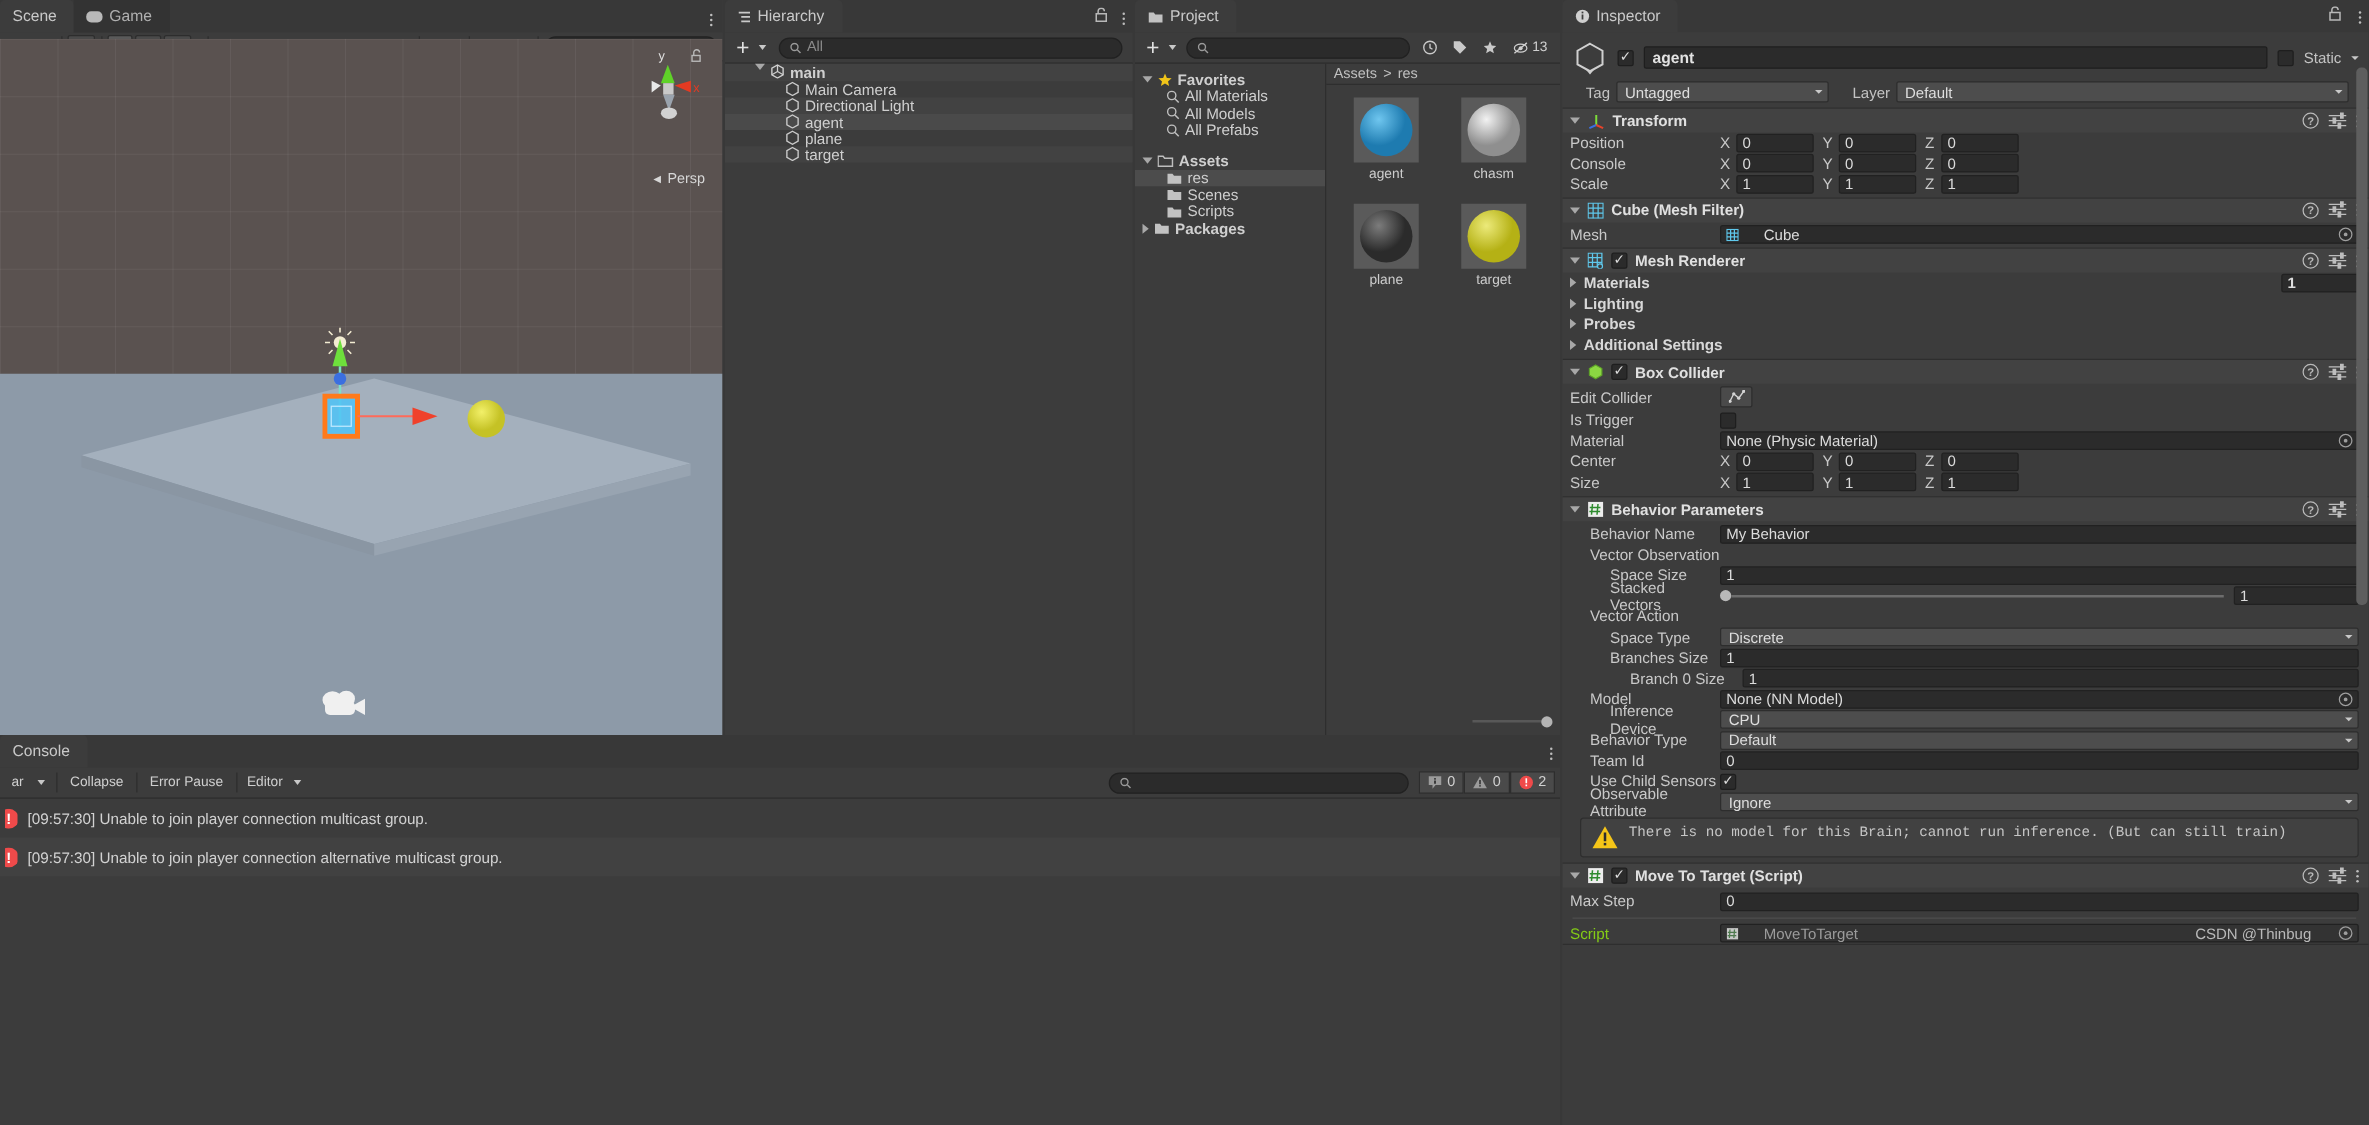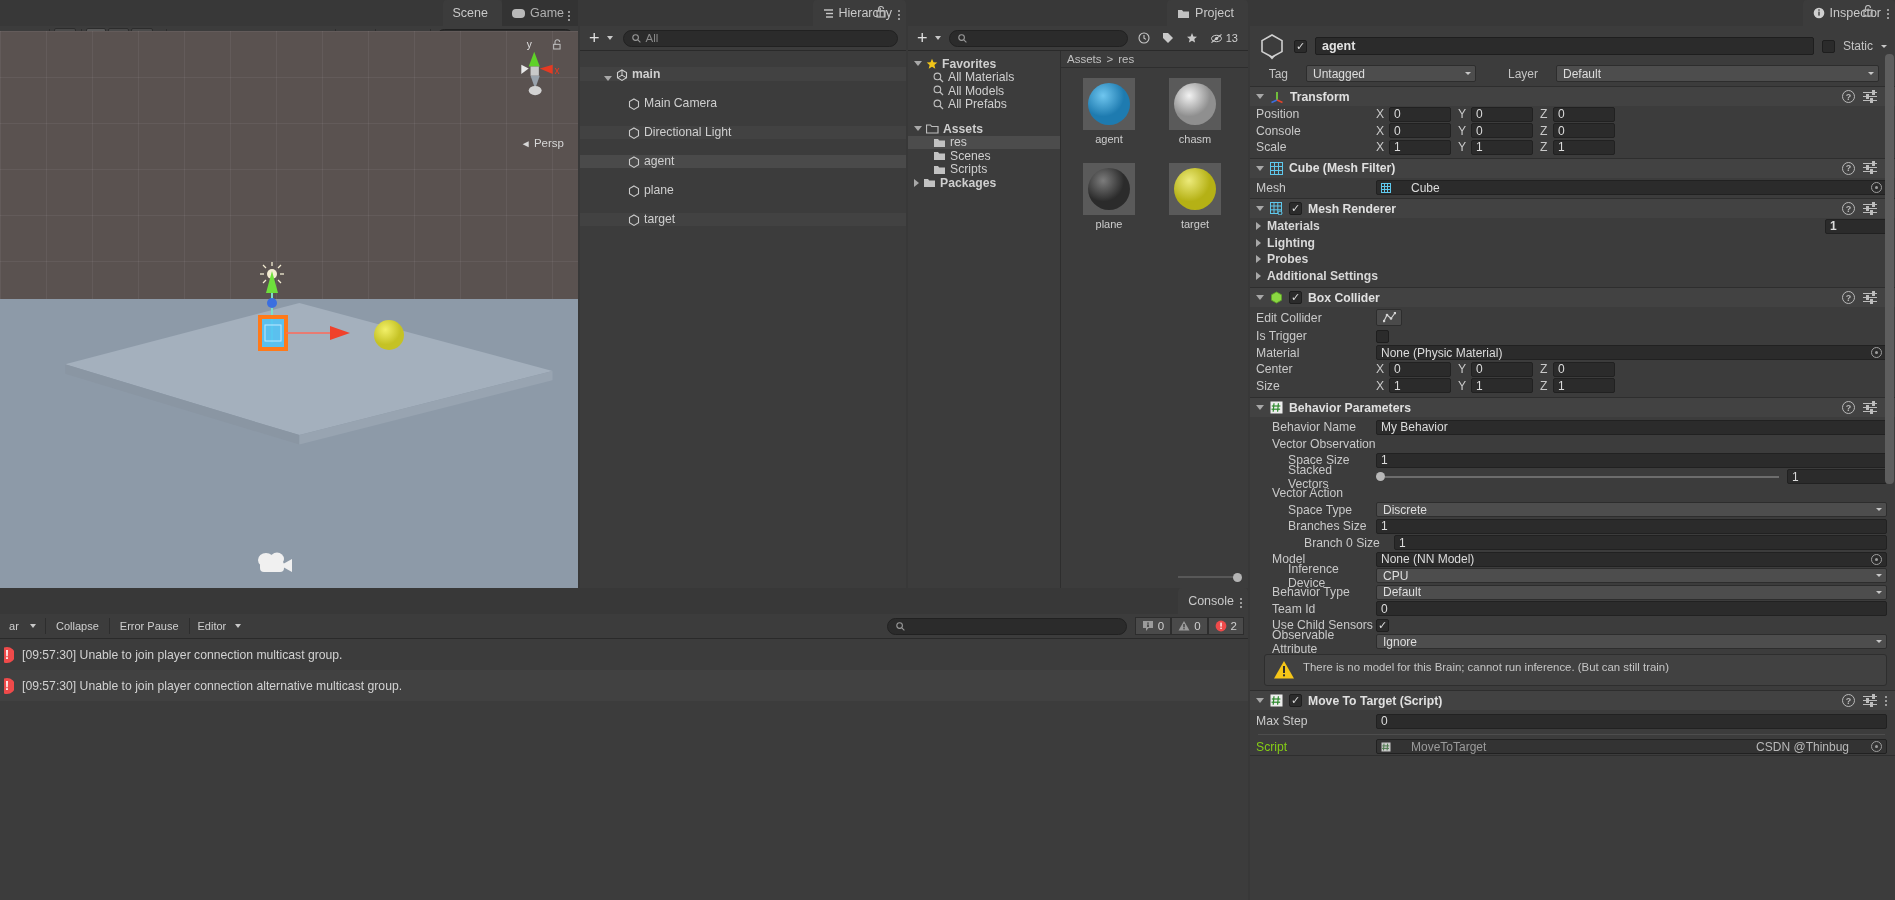--- a/index.html
+++ b/index.html
@@ -11,21 +11,20 @@
     color: #c4c4c4;
     overflow: hidden;
   }
   .root { position: relative; width: 1895px; height: 900px; }
 
   
   .tabbar {
     height: 26px; background: #383838;
     display: flex; align-items: flex-end;
     position: relative;
-    justify-content: flex-end;
   }
   .tab {
     height: 26px; padding: 0 14px 0 10px;
     display: flex; align-items: center; gap: 5px;
     font-size: 12.5px; color: #c9c9c9;
     background: #383838;
   }
   .tab.active { background: #3c3c3c; border-top-left-radius: 4px; border-top-right-radius: 4px; }
   .tab.inactive { background: #333333; color: #b0b0b0; }
 
@@ -72,21 +71,21 @@
   .plane3d {
     position: absolute; left: 0px; top: 253px; width: 578px; height: 170px;
   }
   .gizmo-axis { position: absolute; right: 10px; top: 6px; width: 62px; height: 72px; }
 
   .persp { position: absolute; right: 14px; top: 106px; font-size: 11.5px; color: #d7d7d7; }
 
   
   #hier-panel { position: absolute; left: 580px; top: 0; width: 326px; height: 588px; background: #383838; }
   #hier-list { position: absolute; left: 0; top: 51px; right: 0; bottom: 0; background: #3c3c3c; }
-  .hrow { height: 13.5px; display: flex; align-items: flex-end; gap: 4px; font-size: 12.2px; color: #cfcfcf; padding-left: 6px; margin-top: 16px; }
+  .hrow { height: 13.5px; display: flex; align-items: flex-start; gap: 4px; font-size: 12.2px; color: #cfcfcf; padding-left: 6px; }
   .hrow.alt { background: #424242; }
   .hrow.sel { background: #4a4a4a; }
 
   
   #proj-panel { position: absolute; left: 908px; top: 0; width: 340px; height: 588px; background: #383838; }
   #proj-tree { position: absolute; left: 0; top: 51px; width: 152px; bottom: 0; background: #3c3c3c; }
   #proj-grid { position: absolute; left: 152px; top: 51px; right: 0; bottom: 0; background: #3c3c3c; border-left: 1px solid #2e2e2e; }
   .prow { height: 13.5px; display: flex; align-items: center; gap: 4px; font-size: 12.2px; color: #cfcfcf; }
   .prow.sel { background: #4c4c4c; }
   .breadcrumb { height: 17px; display: flex; align-items: center; gap: 5px; padding-left: 6px; font-size: 11.5px; color: #c0c0c0; border-bottom: 1px solid #2e2e2e; }
@@ -109,21 +108,21 @@
 
   
   #insp-panel { position: absolute; left: 1250px; top: 0; width: 645px; height: 900px; background: #3c3c3c; }
   #insp-body { position: absolute; left: 0; top: 26px; right: 0; bottom: 0; overflow: hidden; background: #3c3c3c; }
   .obj-header { padding: 6px 8px 4px 8px; display: flex; flex-direction: column; gap: 5px; border-bottom: 1px solid #2e2e2e; }
   .obj-row1 { display: flex; align-items: center; gap: 8px; }
   .cube-ico { width: 28px; height: 28px; position: relative; flex: 0 0 28px; }
   .chk { width: 13px; height: 13px; background: #2b2b2b; border: 1px solid #1e1e1e; border-radius: 2px; display: flex; align-items: center; justify-content: center; color: #dcdcdc; font-size: 11px; line-height: 1; flex: 0 0 13px; }
   .chk.off { color: transparent; }
   .namefield { flex: 1; height: 18px; background: #2b2b2b; border: 1px solid #1e1e1e; border-radius: 2px; display: flex; align-items: center; padding: 0 6px; font-size: 12.5px; font-weight: bold; color: #e2e2e2; }
-  .obj-row2 { display: flex; align-items: center; gap: 18px; font-size: 12px; }
+  .obj-row2 { display: flex; align-items: center; gap: 5px; font-size: 12px; }
   .dd { height: 17px; background: #4d4d4d; border: 1px solid #2d2d2d; border-radius: 2px; display: flex; align-items: center; justify-content: space-between; padding: 0 4px 0 6px; font-size: 12px; color: #dedede; }
   .comp { border-bottom: 1px solid #2e2e2e; }
   .comp-head { height: 19px; background: #424242; display: flex; align-items: center; gap: 6px; padding: 0 8px 0 6px; }
   .comp-title { font-size: 12.2px; font-weight: bold; color: #e0e0e0; }
   .comp-right { margin-left: auto; display: flex; align-items: center; gap: 8px; }
   .qmark { width: 13px; height: 13px; border-radius: 50%; border: 1.3px solid #b9b9b9; font-size: 9px; display: flex; align-items: center; justify-content: center; color: #b9b9b9; font-weight: bold; }
   .presets { width: 14px; height: 12px; position: relative; }
   .presets i { position: absolute; left: 0; width: 14px; height: 1.4px; background: #bdbdbd; }
   .presets u { position: absolute; width: 3px; height: 5px; background: #bdbdbd; }
   .field { display: flex; align-items: center; height: 16.5px; padding-left: 6px; font-size: 12.2px; color: #c9c9c9; }
@@ -131,21 +130,21 @@
   .field .lbl.ind { padding-left: 16px; width: 120px; }
   .field .lbl.ind2 { padding-left: 32px; width: 120px; }
   .xyz { display: flex; align-items: center; gap: 0; flex: 1; }
   .xyz .ax { width: 13px; text-align: left; color: #c9c9c9; }
   .inp { height: 15px; background: #2b2b2b; border: 1px solid #212121; border-radius: 2px; display: flex; align-items: center; padding: 0 4px; font-size: 12px; color: #dcdcdc; }
   .xyz .inp { width: 62px; margin-right: 7px; }
   .objfield { flex: 1; margin-right: 8px; height: 15px; background: #2b2b2b; border: 1px solid #212121; border-radius: 2px; display: flex; align-items: center; padding: 0 4px; gap: 20px; font-size: 12px; color: #dcdcdc; }
   .objfield .pick { margin-left: auto; width: 11px; height: 11px; border-radius: 50%; border: 1.3px solid #9e9e9e; display: flex; align-items: center; justify-content: center; }
   .objfield .pick b { width: 3px; height: 3px; border-radius: 50%; background: #9e9e9e; display: block; }
   .foldrow { display: flex; align-items: center; height: 16.5px; padding-left: 6px; gap: 6px; font-size: 12.2px; font-weight: bold; color: #d8d8d8; }
-  .warnbox { margin: 4px 8px 4px 14px; background: #414141; border: 1px solid #2e2e2e; border-radius: 3px; padding: 5px 8px; display: flex; gap: 8px; align-items: flex-start; }
+  .warnbox { margin: 4px 8px 4px 14px; background: #414141; border: 1px solid #2e2e2e; border-radius: 3px; padding: 5px 8px; display: flex; gap: 8px; align-items: flex-start; font-family: Liberation Mono, monospace; }
   .warn-ico { width: 22px; height: 20px; flex: 0 0 22px; position: relative; }
   .warn-tx { font-size: 11.4px; line-height: 1.25; color: #c6c6c6; }
   .slider { flex: 1; display: flex; align-items: center; margin-right: 8px; }
   .slider .knb { width: 9px; height: 9px; border-radius: 50%; background: #b8b8b8; }
   .slider .trk { flex: 1; height: 2px; background: #6d6d6d; }
   .divider-line { height: 1px; background: #4d4d4d; margin: 4px 10px 4px 8px; }
   .scrollbar { position: absolute; right: 1px; top: 28px; width: 9px; bottom: 2px; }
   .scrollbar .thumb2 { position: absolute; top: 0; width: 9px; height: 430px; background: #5e5e5e; border-radius: 4px; }
   .wm { color: #b9b9b9; font-size: 12px; }
 </style>

